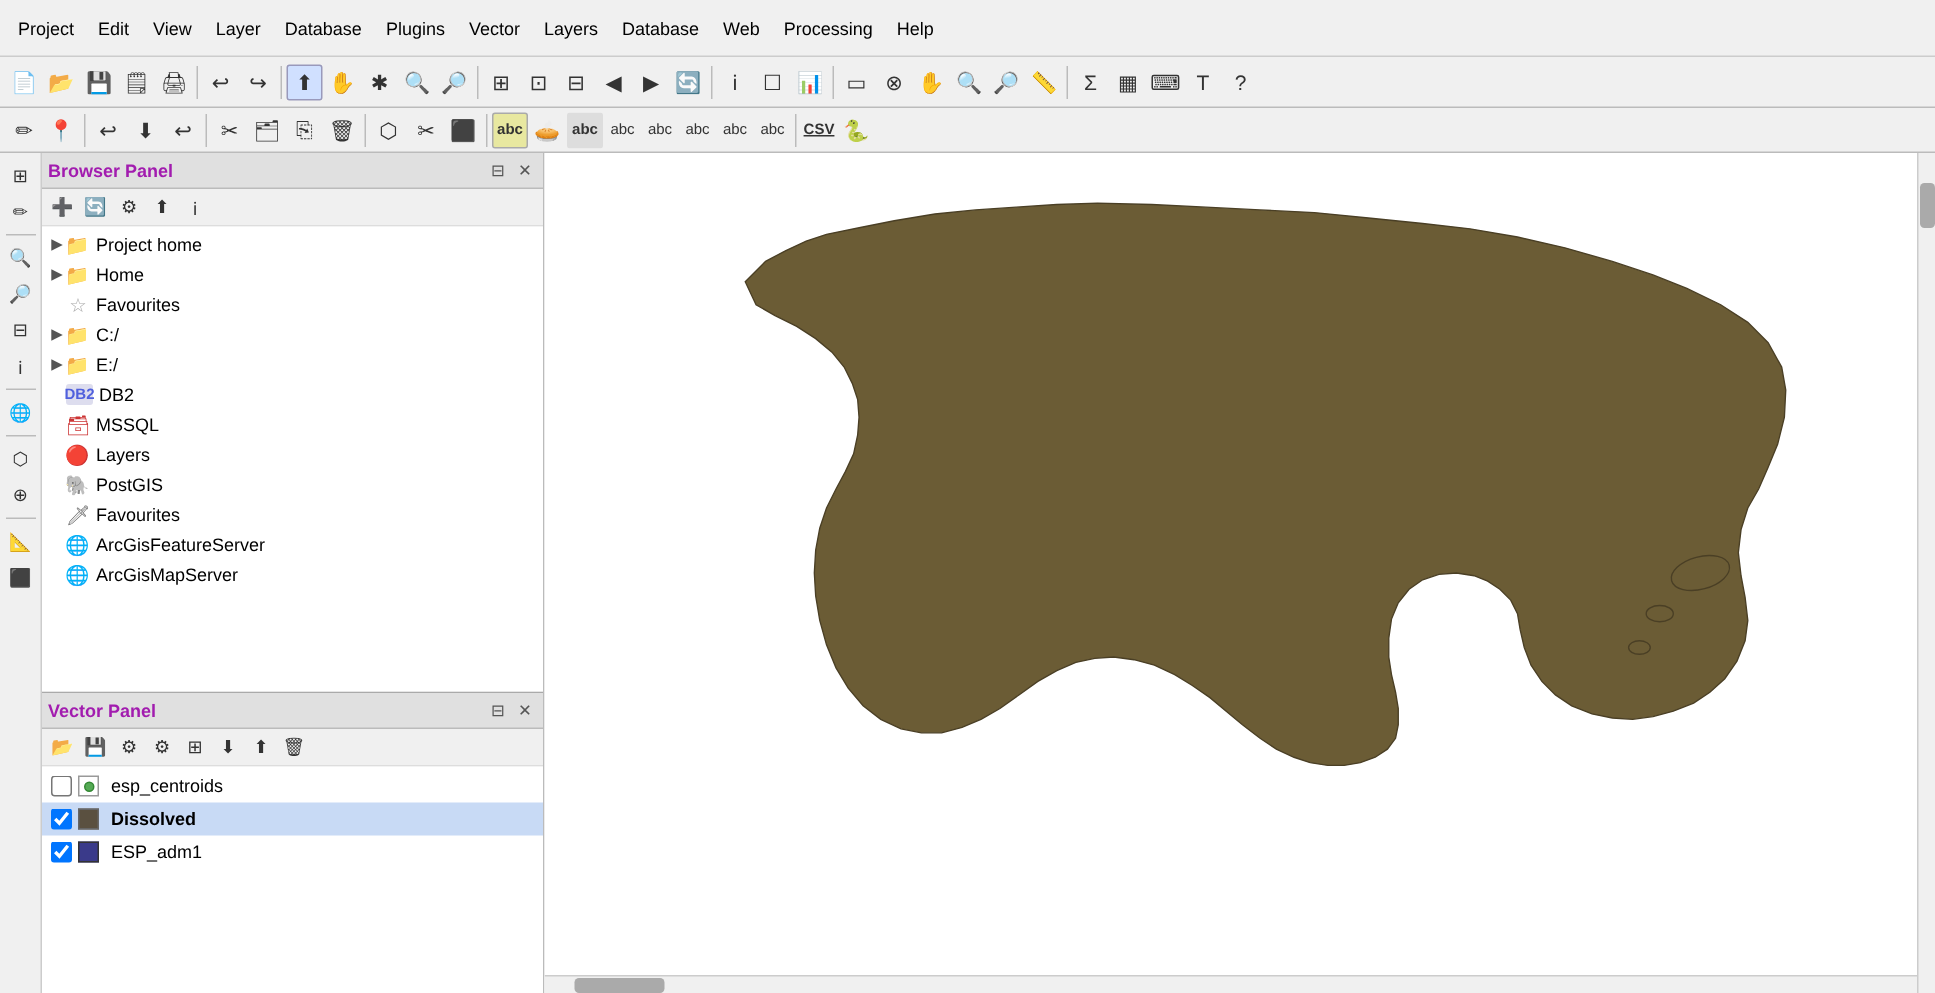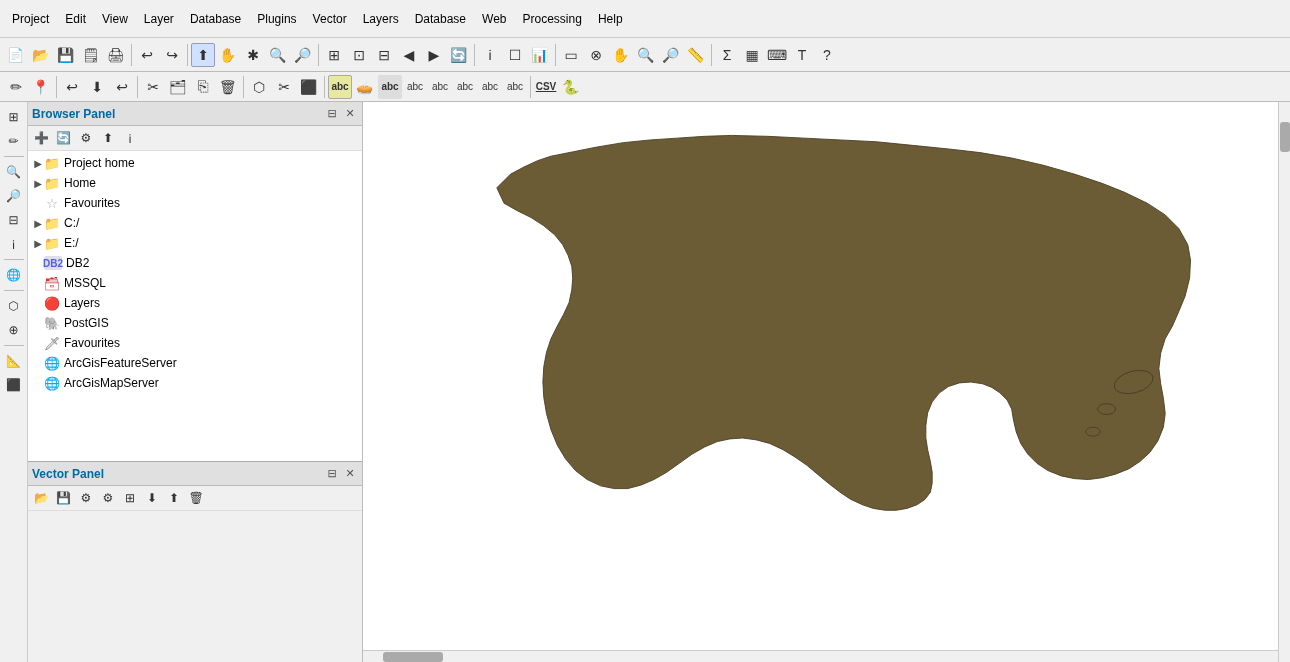--- a/index.html
+++ b/index.html
@@ -21,21 +21,21 @@
     .left-toolbar { width: 28px; background: #f0f0f0; border-right: 1px solid #ccc; display: flex; flex-direction: column; align-items: center; padding: 4px 0; gap: 2px; }
     .lt-btn { width: 22px; height: 22px; display: flex; align-items: center; justify-content: center; cursor: pointer; font-size: 12px; color: #333; border: 1px solid transparent; border-radius: 2px; background: transparent; }
     .lt-sep { width: 20px; height: 1px; background: #bbb; margin: 2px 0; }
 
     
     .left-panels { width: 335px; display: flex; flex-direction: column; border-right: 1px solid #bbb; background: #f0f0f0; }
 
     
     .browser-panel { display: flex; flex-direction: column; flex: 1; min-height: 0; border-bottom: 1px solid #aaa; }
     .panel-header { display: flex; align-items: center; justify-content: space-between; background: #e0e0e0; border-bottom: 1px solid #bbb; padding: 2px 4px; height: 24px; }
-    .panel-title { font-size: 12px; font-weight: bold; color: #0369a1; }
+    .panel-title { font-size: 12px; font-weight: bold; color: #a21caf; }
     .panel-controls { display: flex; gap: 2px; }
     .panel-ctrl-btn { width: 16px; height: 16px; display: flex; align-items: center; justify-content: center; cursor: pointer; font-size: 11px; color: #555; }
     .panel-toolbar { display: flex; background: #f0f0f0; border-bottom: 1px solid #ddd; padding: 2px 4px; gap: 2px; align-items: center; }
     .panel-tb-btn { width: 20px; height: 20px; display: flex; align-items: center; justify-content: center; cursor: pointer; font-size: 12px; color: #333; border: 1px solid transparent; border-radius: 2px; }
 
     
     .tree-content { flex: 1; overflow-y: auto; background: #fff; padding: 2px 0; }
     .tree-item { display: flex; align-items: center; padding: 1px 4px; cursor: pointer; font-size: 12px; color: #000; height: 20px; }
     .tree-arrow { width: 12px; height: 12px; display: flex; align-items: center; justify-content: center; font-size: 10px; color: #555; flex-shrink: 0; }
     .tree-icon { width: 16px; height: 16px; display: flex; align-items: center; justify-content: center; margin-right: 4px; font-size: 13px; flex-shrink: 0; }
@@ -278,20 +278,42 @@
       </div>
       <div class="panel-toolbar panel-toolbar-row2">
         <div class="panel-tb-btn" title="Open Layer Styling">📂</div>
         <div class="panel-tb-btn" title="Save">💾</div>
         <div class="panel-tb-btn" title="Refresh">⚙</div>
         <div class="panel-tb-btn" title="Filter Layer">⚙</div>
         <div class="panel-tb-btn" title="Add Group">⊞</div>
         <div class="panel-tb-btn" title="Expand All">⬇</div>
         <div class="panel-tb-btn" title="Collapse All">⬆</div>
         <div class="panel-tb-btn" title="Remove Layer">🗑</div>
+      </div>
+      <div class="layers-list">
+
+        <div class="layer-item">
+          <input type="checkbox" class="layer-checkbox" style="">
+          <div style="width:14px; height:14px; border:1px solid #999; background:transparent; flex-shrink:0; display:flex; align-items:center; justify-content:center;">
+            <div style="width:7px; height:7px; border-radius:50%; background:#55aa55; border:1px solid #338833;"></div>
+          </div>
+          <span style="margin-left:4px;">esp_centroids</span>
+        </div>
+
+        <div class="layer-item selected">
+          <input type="checkbox" class="layer-checkbox" checked="" style="">
+          <div style="width:14px; height:14px; border:1px solid #666; background:#5a5040; flex-shrink:0;"></div>
+          <span style="margin-left:4px; font-weight:bold;">Dissolved</span>
+        </div>
+
+        <div class="layer-item">
+          <input type="checkbox" class="layer-checkbox" checked="" style="">
+          <div style="width:14px; height:14px; border:1px solid #333; background:#3a3a8a; flex-shrink:0;"></div>
+          <span style="margin-left:4px;">ESP_adm1</span>
+        </div>
       </div>
     </div>
 
   </div>
 
   <div class="map-area">
     <svg class="map-svg" viewBox="0 0 850 620" xmlns="http://www.w3.org/2000/svg">
       <rect width="850" height="620" fill="white"></rect>
 
       <path d="

